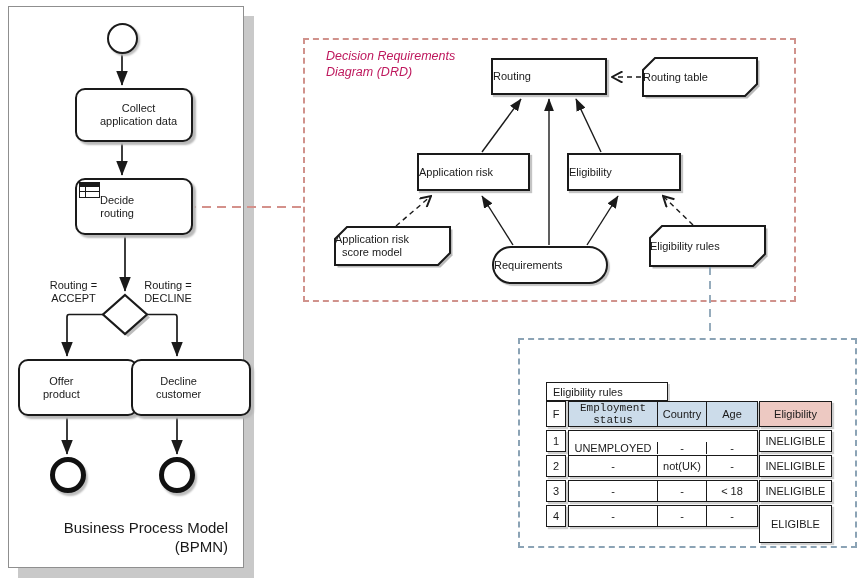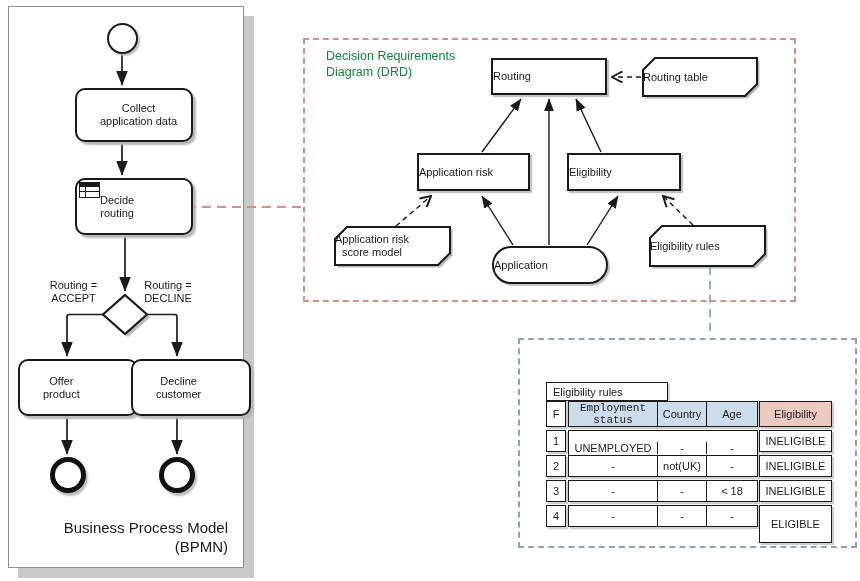--- a/index.html
+++ b/index.html
@@ -38,21 +38,21 @@
   .br-icon .hline{position:absolute;left:0;right:0;top:8px;height:1.2px;background:#1a1a1a;}
   
   .drd-frame{
     left:303px;top:38px;width:489px;height:260px;
     border:2px dashed #d0928c;z-index:2;
   }
   .dl-frame{
     left:518px;top:338px;width:335px;height:206px;
     border:2px dashed #8ba3b5;z-index:2;
   }
-  .caption{font-size:12.5px;line-height:16px;color:#15803d;white-space:pre-line;z-index:6;}
+  .caption{font-style:italic;font-size:12.5px;line-height:16px;color:#be185d;white-space:pre-line;z-index:6;}
   .drd-rect{
     background:#fff;border:2px solid #1a1a1a;box-shadow:2px 2px 1px #c4c4c4;z-index:5;
   }
   .stadium{border-radius:19px;}
   .bkm-label{z-index:6;background:transparent;}
   .dmn-tab{
     left:546px;top:382px;width:122px;height:19px;background:#fff;
     border:1px solid #1a1a1a;box-shadow:2px 2px 0 #d2d2d2;z-index:5;
     display:flex;align-items:center;padding-left:6px;box-sizing:border-box;
     font-size:11px;
@@ -181,21 +181,21 @@
     <div class="txt">Application risk</div>
   </div>
   <div class="abs drd-rect flexc" style="left:567px;top:153px;width:110px;height:34px;">
     <div class="txt">Eligibility</div>
   </div>
   <div class="abs bkm-label flexc" style="left:335px;top:227px;width:115px;height:38px;">
     <div class="txt">Application risk
 score model</div>
   </div>
   <div class="abs drd-rect stadium flexc" style="left:492px;top:246px;width:112px;height:34px;">
-    <div class="txt">Application</div>
+    <div class="txt">Requirements</div>
   </div>
   <div class="abs bkm-label flexc" style="left:650px;top:226px;width:115px;height:40px;">
     <div class="txt">Eligibility rules</div>
   </div>
 
   <div class="abs dl-frame"></div>
 
   <div class="abs dmn-tab">
     <span>Eligibility rules</span>
   </div>

